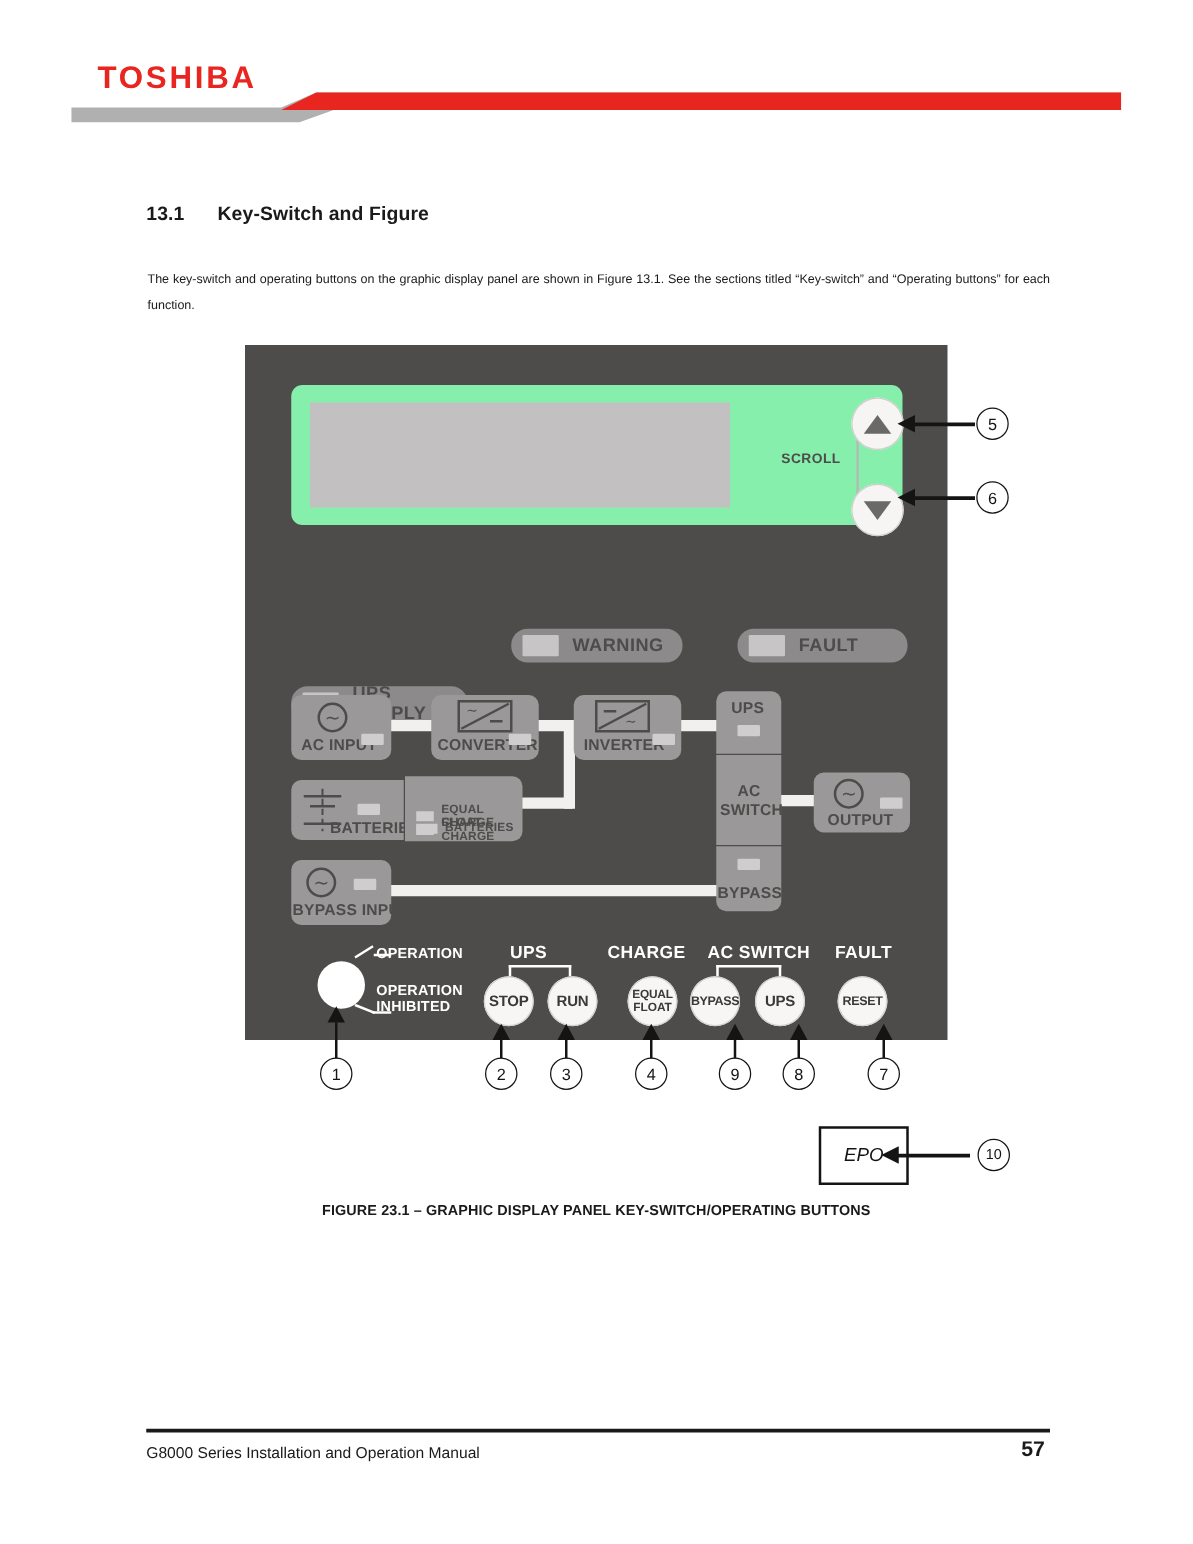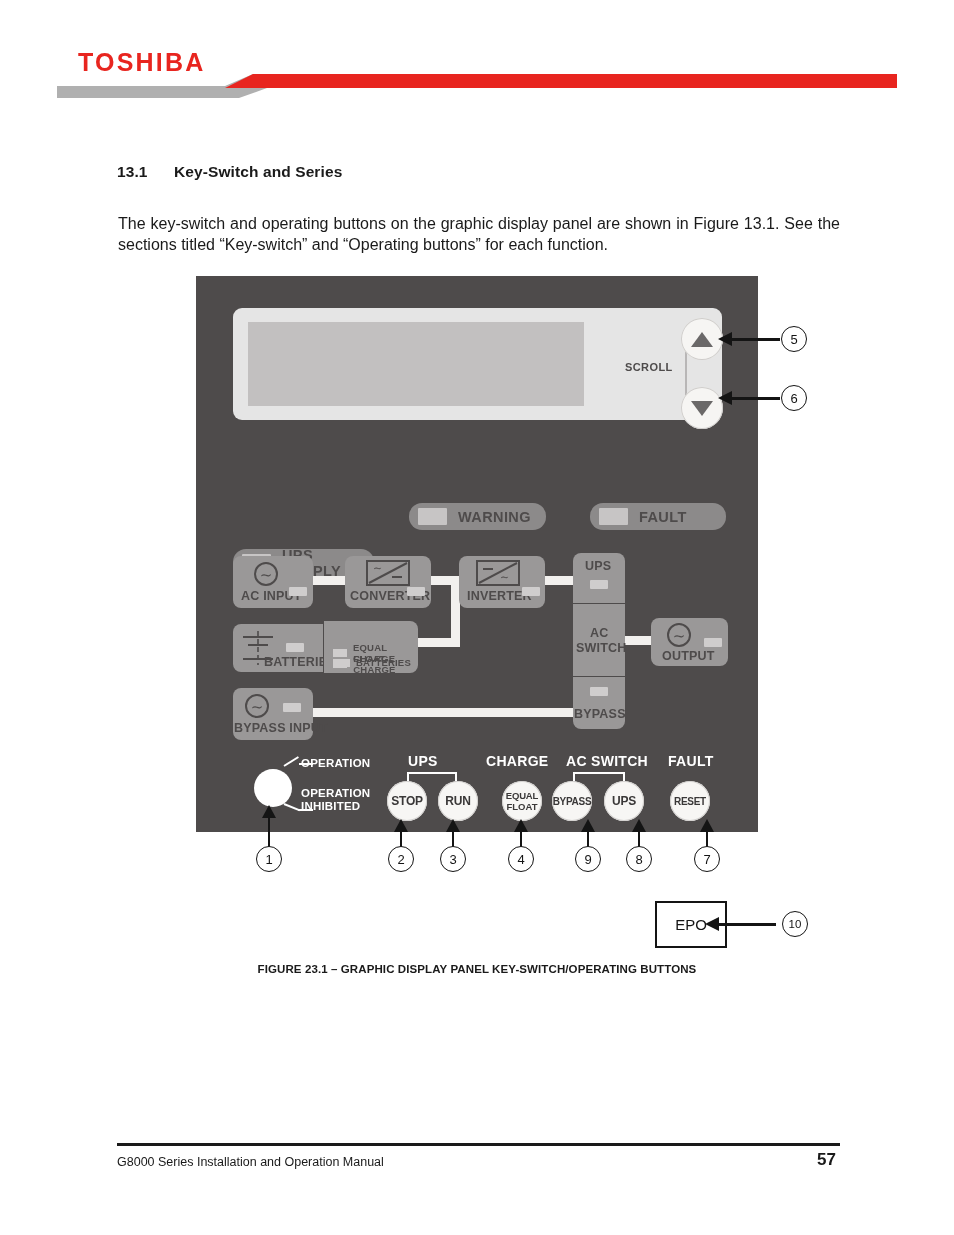--- a/index.html
+++ b/index.html
@@ -23,37 +23,37 @@
   #banner { position:absolute; left:57px; top:72px; width:840px; height:26px; }
 
   
   #section-title {
     position:absolute; left:117px; top:163px;
     font-size:15.5px; font-weight:bold; letter-spacing:.1px;
   }
   #section-title .num { display:inline-block; width:57px; }
   #intro {
     position:absolute; left:118px; top:213px; width:722px;
-    font-size:16px; line-height:21px; text-align:justify;
+    font-size:10px; line-height:21px; text-align:justify;
   }
 
   
   #figure-area { position:absolute; left:0; top:270px; width:954px; height:700px; }
 
   
   #panel {
     position:absolute; left:196px; top:6px;
     width:562px; height:556px;
     background:#4e4b4b;
   }
 
   
   #lcd-bezel {
     position:absolute; left:37px; top:32px; width:489px; height:112px;
-    background:#e5e5e5; border-radius:9px;
+    background:#86efac; border-radius:9px;
   }
   #lcd-screen {
     position:absolute; left:15px; top:14px; width:336px; height:84px;
     background:#c2c0c0;
   }
   #scroll-label {
     position:absolute; left:392px; top:53px;
     font-size:11px; font-weight:bold; color:#4e4b4b;
     letter-spacing:.4px;
   }
@@ -174,21 +174,21 @@
   }
   .arrow-left {
     position:absolute; width:0; height:0;
     border-top:7px solid transparent; border-bottom:7px solid transparent;
     border-right:14px solid #141414;
   }
   #epo-box {
     position:absolute; left:655px; top:901px; width:72px; height:47px;
     border:2.2px solid #141414; background:#fff;
     display:flex; align-items:center; justify-content:center;
-    font-size:15px; color:#141414;
+    font-size:15px; color:#141414;font-style:italic;
   }
   #fig-caption {
     position:absolute; left:0; top:963px; width:954px; text-align:center;
     font-size:11.5px; font-weight:bold; letter-spacing:.1px;
   }
 
   
   #footer-rule { position:absolute; left:117px; top:1143px; width:723px; height:2.6px; background:#1a1a1a; }
   #footer-text { position:absolute; left:117px; top:1155px; font-size:12.5px; }
   #footer-page { position:absolute; left:817px; top:1150px; font-size:17px; font-weight:bold; }
@@ -198,21 +198,21 @@
 
 <div id="header">
   <div id="toshiba-logo">TOSHIBA</div>
   <svg id="banner" viewBox="0 0 840 26" preserveAspectRatio="none">
     <path d="M0 14 L168 14 L196 2 L840 2 L840 16 L210 16 L182 26 L0 26 Z" fill="#b0b0b0"></path>
     <path d="M196 2 L840 2 L840 16 L168 16 Z" fill="#e8251f"></path>
   </svg>
 </div>
 
 <div id="section-title">
-  <span class="num">13.1</span><span>Key-Switch and Series</span>
+  <span class="num">13.1</span><span>Key-Switch and Figure</span>
 </div>
 <div id="intro">The key-switch and operating buttons on the graphic display panel are shown in Figure 13.1. See the sections titled “Key-switch” and “Operating buttons” for each function.</div>
 
 <div id="figure-area">
 
   <div id="panel">
 
     <div id="lcd-bezel">
       <div id="lcd-screen"></div>
       <div id="scroll-label">SCROLL</div>

